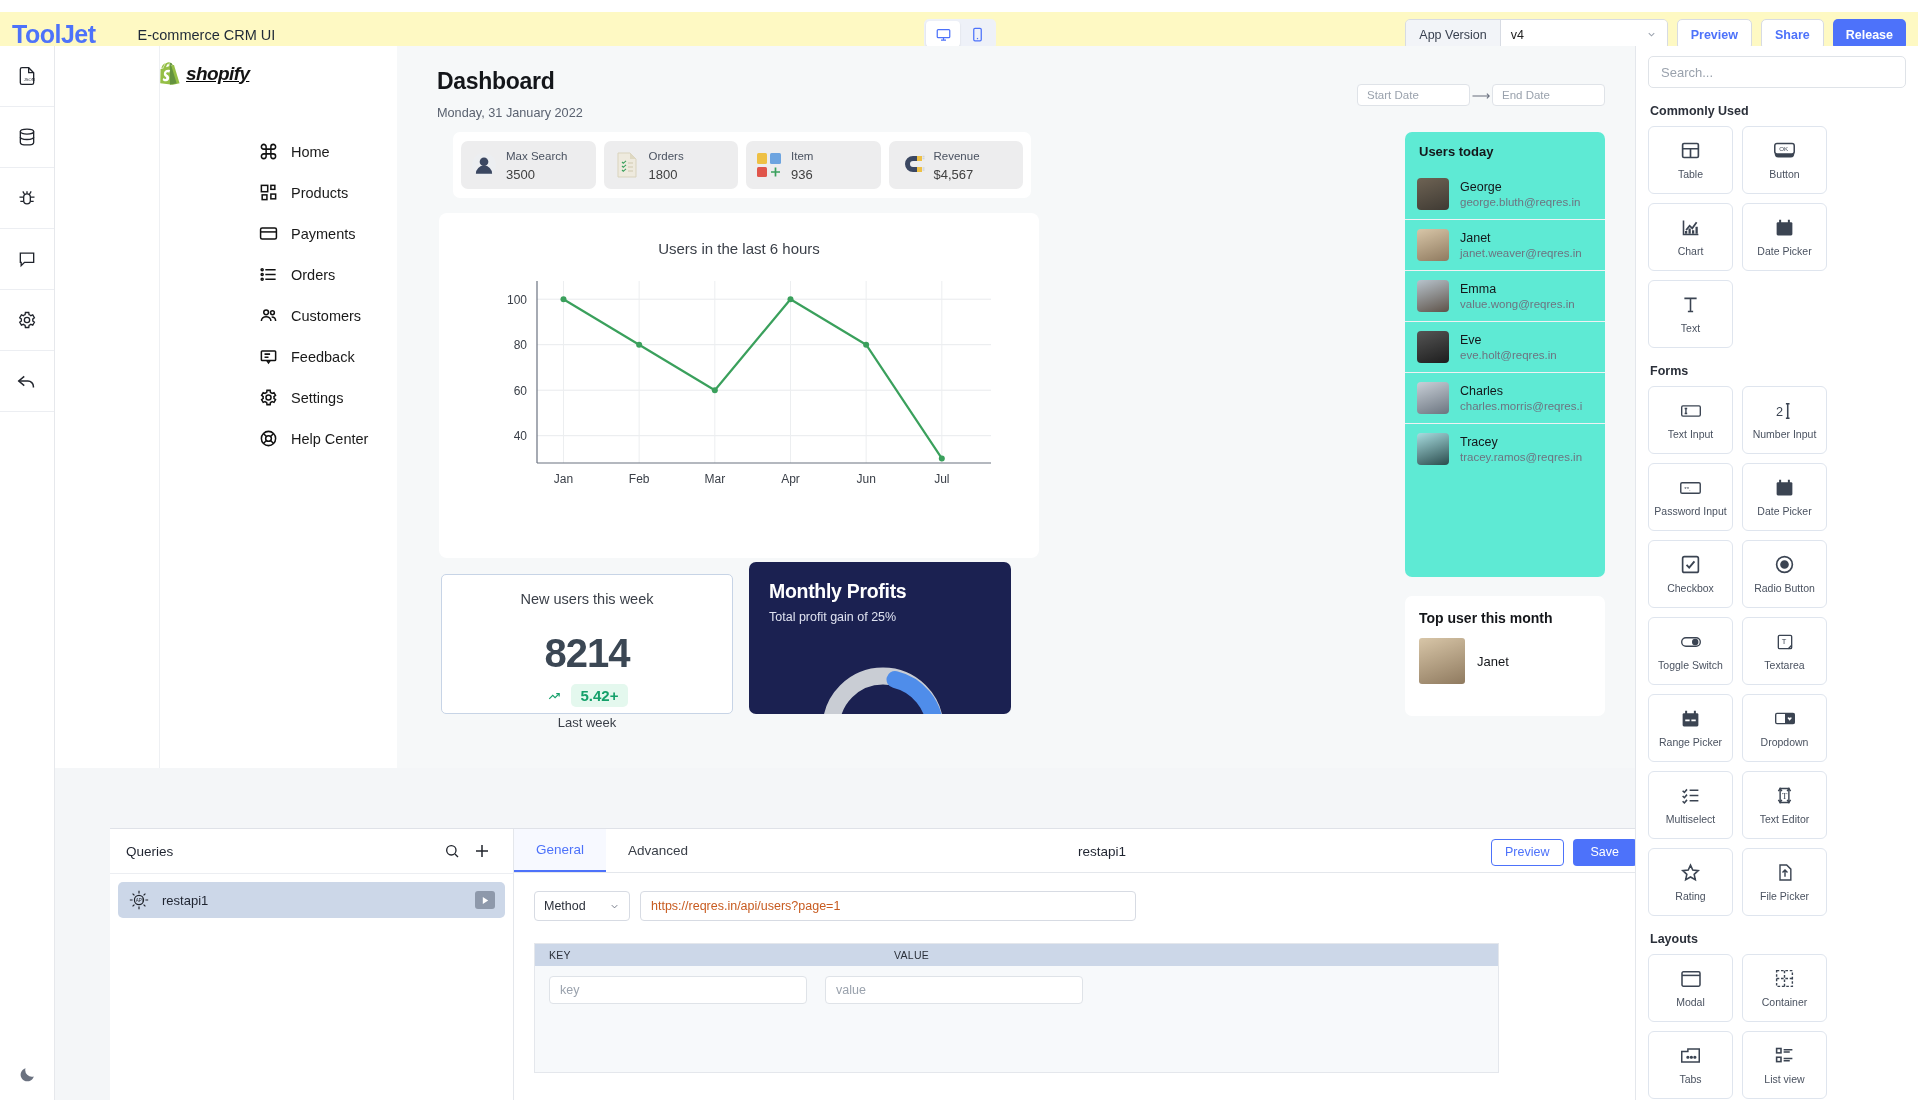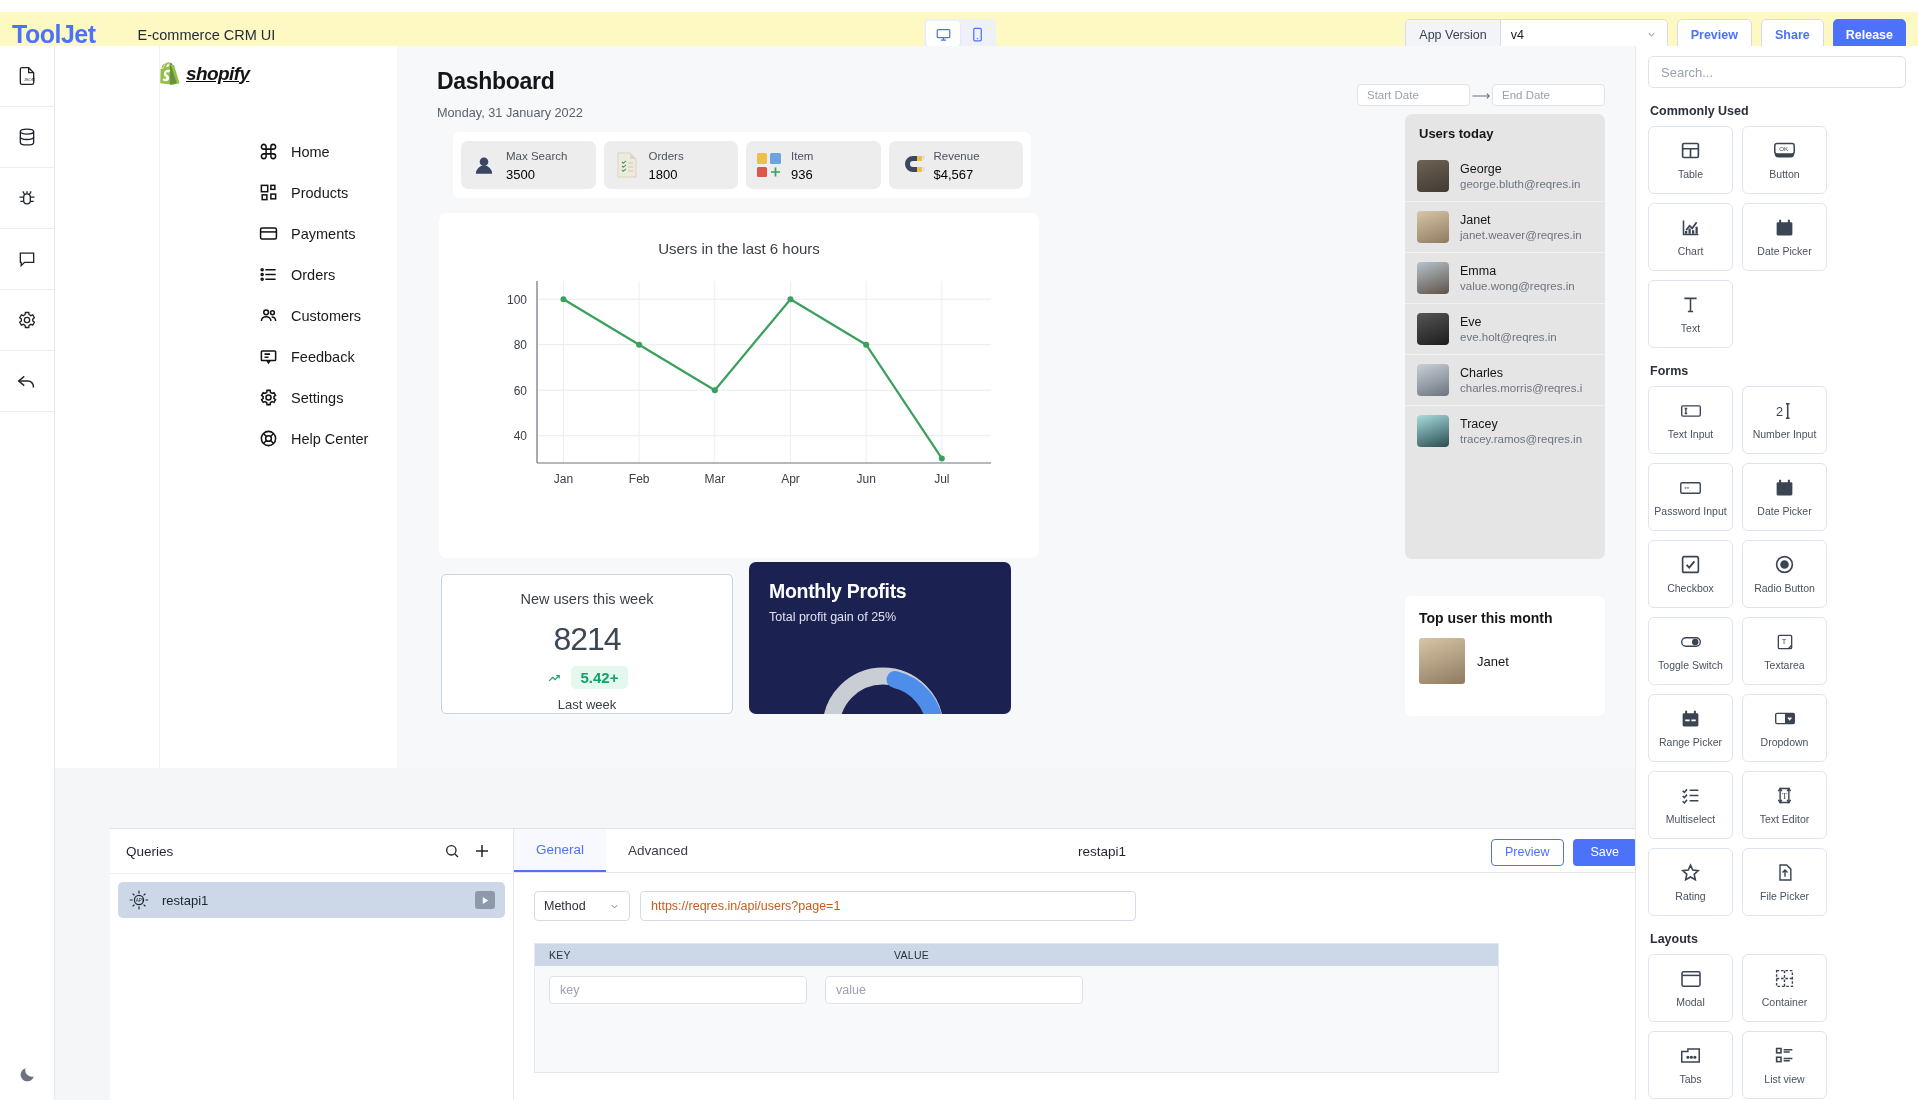--- a/index.html
+++ b/index.html
@@ -58,38 +58,38 @@
   .dash-title { font-size:23px; font-weight:700; color:#14161a; letter-spacing:-0.3px; }
   .dash-sub { font-size:12.7px; color:#5a6270; margin-top:11px; }
   .daterange { position:absolute; right:30px; top:38px; display:flex; gap:0; }
   .date-in { width:113px; height:22px; border:1px solid #dfe3e8; border-radius:4px; background:#fff; font-size:11.5px; color:#9aa2ad; display:flex; align-items:center; padding-left:9px; }
   .date-arrow { width:22px; display:flex; align-items:center; justify-content:center; color:#6b7280; font-size:13px; }
   
   .kpi-wrap { position:absolute; left:56px; top:86px; width:578px; height:66px; background:#fff; border-radius:7px; display:flex; align-items:center; padding:0 8px; gap:8px; }
   .kpi { flex:1; height:48px; background:#ededee; border-radius:7px; display:flex; align-items:center; padding:0 10px; gap:9px; }
   .kpi-icon { width:26px; height:26px; flex:none; display:flex; align-items:center; justify-content:center; }
   .kpi-label { font-size:11.5px; color:#4a5260; line-height:1.35; }
-  .kpi-value { font-size:13px; color:#000000; font-weight:500; line-height:1.35; }
+  .kpi-value { font-size:13px; color:#404040; font-weight:500; line-height:1.35; }
   
   .chart-card { position:absolute; left:42px; top:167px; width:600px; height:345px; background:#fff; border-radius:8px; }
   .chart-title { text-align:center; padding-top:27px; font-size:15px; color:#3b4049; }
   .chart-svg { display:block; margin: 10px auto 0; }
   
   .newusers-card { position:absolute; left:44px; top:528px; width:292px; height:140px; background:#fff; border:1px solid #c7d4e6; border-radius:5px; text-align:center; }
   .nu-label { margin-top:16px; font-size:14.5px; color:#3b4049; }
-  .nu-value { margin-top:14px; font-size:32px; font-weight:400; color:#3b4754; letter-spacing:-1px; }
+  .nu-value { margin-top:24px; font-size:40px; font-weight:700; color:#3b4754; letter-spacing:-1px; }
   .nu-badge-row { margin-top:8px; display:flex; align-items:center; justify-content:center; gap:8px; }
   .nu-badge { background:#e4f8ee; color:#14a06a; font-weight:700; font-size:15px; padding:3px 10px; border-radius:5px; }
   .nu-last { margin-top:8px; font-size:13px; color:#3b4049; }
   .profits-card { position:absolute; left:352px; top:516px; width:262px; height:152px; background:#1b2151; border-radius:7px; padding:18px 20px; overflow:hidden; }
   .pc-title { font-size:19.5px; font-weight:700; color:#fff; letter-spacing:-0.3px; }
   .pc-sub { margin-top:7px; font-size:12.5px; color:#dfe2f0; }
   .donut { position:absolute; left:74px; top:88px; }
   
-  .users-card { position:absolute; right:30px; top:68px; width:200px; height:445px; background:#e5e5e5; border-radius:7px; padding:12px 0 0; }
+  .users-card { position:absolute; right:30px; top:86px; width:200px; height:445px; background:#5eead4; border-radius:7px; padding:12px 0 0; }
   .users-card-title { font-size:13px; font-weight:700; color:#14161a; padding:0 14px 10px; }
   .user-row { display:flex; align-items:center; gap:11px; padding:9px 12px; border-top:1px solid #f0f1f3; }
   .avatar { width:32px; height:32px; border-radius:4px; flex:none; background:#d7dbe2; overflow:hidden; }
   .user-name { font-size:12.5px; color:#14161a; font-weight:500; }
   .user-mail { font-size:11.5px; color:#6d7380; margin-top:2px; }
   .top-user-card { position:absolute; right:30px; top:550px; width:200px; height:120px; background:#fff; border-radius:7px; padding:14px; }
   .tu-title { font-size:14px; font-weight:600; color:#14161a; }
   .tu-row { display:flex; align-items:center; gap:12px; margin-top:12px; }
   .tu-avatar { width:46px; height:46px; border-radius:3px; background:#cfd5dd; flex:none; overflow:hidden; }
   .tu-name { font-size:13px; color:#14161a; }

